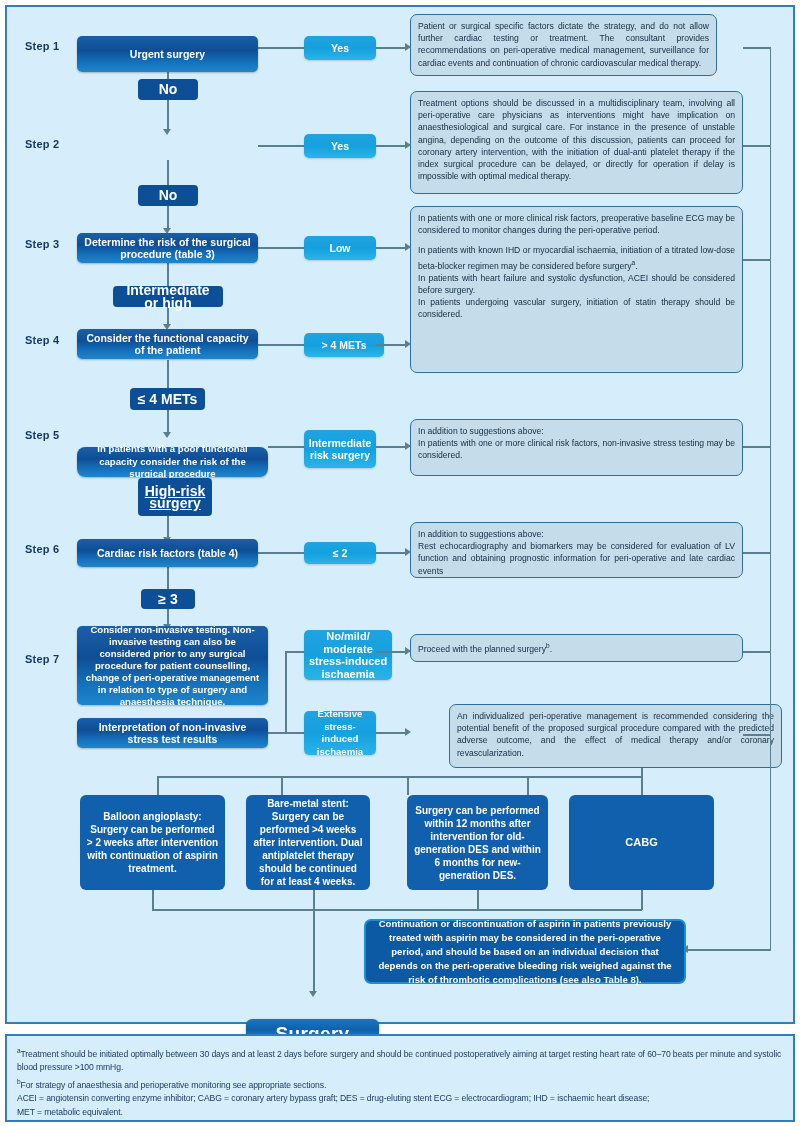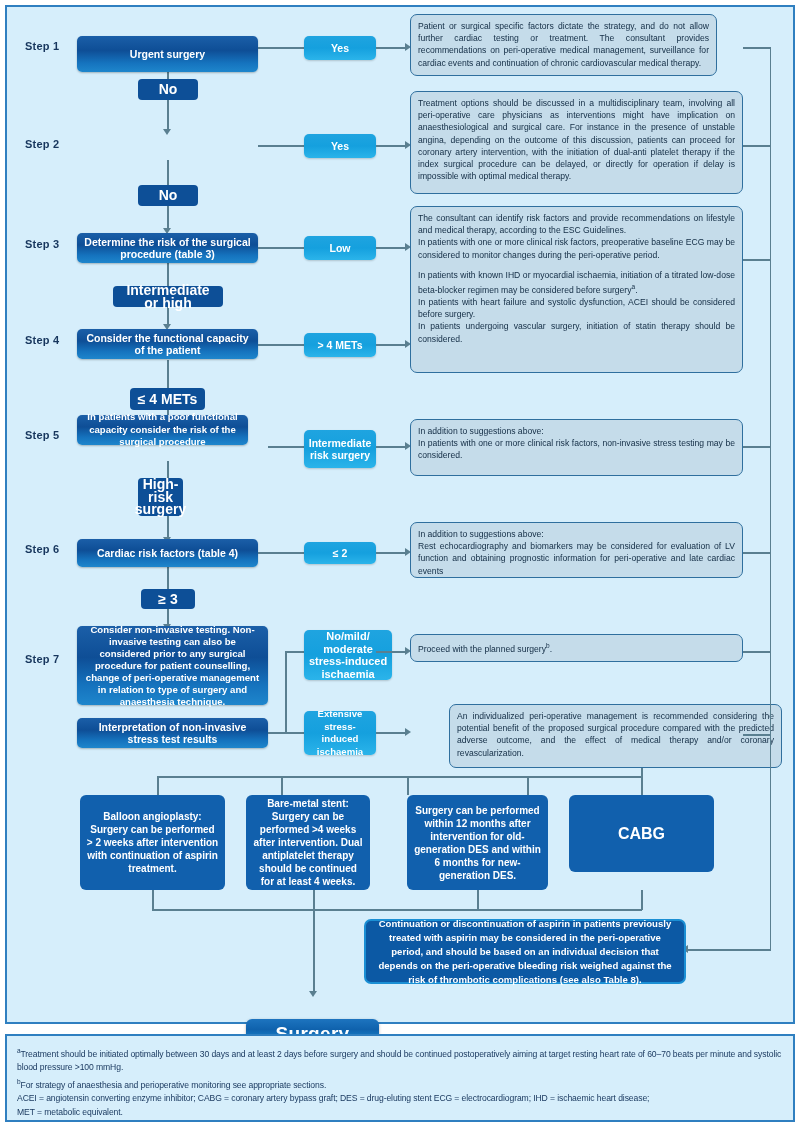--- a/index.html
+++ b/index.html
@@ -208,26 +208,26 @@
     <div class="dbox" style="left:70px;top:226px;width:181px;height:30px;">Determine the risk of the surgical procedure (table 3)</div>
     <div class="nbox" style="left:106px;top:279px;width:110px;height:21px;">Intermediate or high</div>
     <div class="hline" style="left:251px;top:240px;width:46px;"></div>
     <div class="cbox" style="left:297px;top:229px;width:72px;height:24px;">Low</div>
     <div class="hline" style="left:369px;top:240px;width:31px;"></div>
     <div class="arrow-r" style="left:398px;top:236px;"></div>
 
     <div class="dbox" style="left:70px;top:322px;width:181px;height:30px;">Consider the functional capacity of the patient</div>
     <div class="nbox" style="left:123px;top:381px;width:75px;height:22px;">≤ 4 METs</div>
     <div class="hline" style="left:251px;top:337px;width:46px;"></div>
-    <div class="cbox" style="left:297px;top:326px;width:72px;height:24px;">&gt; 4 METs</div>
+    <div class="cbox" style="left:297px;top:326px;width:80px;height:24px;">&gt; 4 METs</div>
     <div class="hline" style="left:369px;top:337px;width:31px;"></div>
     <div class="arrow-r" style="left:398px;top:333px;"></div>
 
-    <div class="dbox" style="left:70px;top:408px;width:171px;height:30px;font-size:9.6px;">In patients with a poor functional capacity consider the risk of the surgical procedure</div>
-    <div class="nbox" style="left:131px;top:471px;width:45px;height:38px;">High-risk surgery</div>
+    <div class="dbox" style="left:70px;top:440px;width:191px;height:30px;font-size:9.6px;border-radius:8px;">In patients with a poor functional capacity consider the risk of the surgical procedure</div>
+    <div class="nbox" style="left:131px;top:471px;width:74px;height:38px;text-decoration:underline;">High-risk surgery</div>
     <div class="hline" style="left:261px;top:439px;width:36px;"></div>
     <div class="cbox" style="left:297px;top:423px;width:72px;height:38px;">Intermediate risk surgery</div>
     <div class="hline" style="left:369px;top:439px;width:31px;"></div>
     <div class="arrow-r" style="left:398px;top:435px;"></div>
 
     <div class="dbox" style="left:70px;top:532px;width:181px;height:28px;">Cardiac risk factors (table 4)</div>
     <div class="nbox" style="left:134px;top:582px;width:54px;height:20px;">≥ 3</div>
     <div class="hline" style="left:251px;top:545px;width:46px;"></div>
     <div class="cbox" style="left:297px;top:535px;width:72px;height:22px;">≤ 2</div>
     <div class="hline" style="left:369px;top:545px;width:31px;"></div>
@@ -251,21 +251,20 @@
 
     <div class="note" style="left:403px;top:7px;width:307px;height:62px;">
       <p>Patient or surgical specific factors dictate the strategy, and do not allow further cardiac testing or treatment. The consultant provides recommendations on peri-operative medical management, surveillance for cardiac events and continuation of chronic cardiovascular medical therapy.</p>
     </div>
 
     <div class="note" style="left:403px;top:84px;width:333px;height:103px;">
       <p>Treatment options should be discussed in a multidisciplinary team, involving all peri-operative care physicians as interventions might have implication on anaesthesiological and surgical care. For instance in the presence of unstable angina, depending on the outcome of this discussion, patients can proceed for coronary artery intervention, with the initiation of dual-anti platelet therapy if the index surgical procedure can be delayed, or directly for operation if delay is impossible with optimal medical therapy.</p>
     </div>
 
     <div class="note" style="left:403px;top:199px;width:333px;height:167px;">
-      <p>The consultant can identify risk factors and provide recommendations on lifestyle and medical therapy, according to the ESC Guidelines.</p>
       <p>In patients with one or more clinical risk factors, preoperative baseline ECG may be considered to monitor changes during the peri-operative period.</p>
       <p class="gap"><span>In patients with known IHD or myocardial ischaemia, initiation of a titrated low-dose beta-blocker regimen may be considered before surgery</span><sup>a</sup><span>.</span></p>
       <p>In patients with heart failure and systolic dysfunction, ACEI should be considered before surgery.</p>
       <p>In patients undergoing vascular surgery, initiation of statin therapy should be considered.</p>
     </div>
 
     <div class="note" style="left:403px;top:412px;width:333px;height:57px;">
       <p>In addition to suggestions above:</p>
       <p>In patients with one or more clinical risk factors, non-invasive stress testing may be considered.</p>
     </div>
@@ -298,21 +297,21 @@
     <div class="hline" style="left:150px;top:769px;width:486px;"></div>
     <div class="vline" style="left:150px;top:769px;height:19px;"></div>
     <div class="vline" style="left:274px;top:769px;height:19px;"></div>
     <div class="vline" style="left:400px;top:769px;height:19px;"></div>
     <div class="vline" style="left:520px;top:769px;height:19px;"></div>
     <div class="vline" style="left:634px;top:769px;height:19px;"></div>
 
     <div class="bbox" style="left:73px;top:788px;width:145px;height:95px;">Balloon angioplasty: Surgery can be performed &gt; 2 weeks after intervention with continuation of aspirin treatment.</div>
     <div class="bbox" style="left:239px;top:788px;width:124px;height:95px;">Bare-metal stent: Surgery can be performed &gt;4 weeks after intervention. Dual antiplatelet therapy should be continued for at least 4 weeks.</div>
     <div class="bbox" style="left:400px;top:788px;width:141px;height:95px;">Surgery can be performed within 12 months after intervention for old-generation DES and within 6 months for new-generation DES.</div>
-    <div class="bbox" style="left:562px;top:788px;width:145px;height:77px;font-size:16px;">CABG</div>
+    <div class="bbox" style="left:562px;top:788px;width:145px;height:95px;font-size:11px;">CABG</div>
 
     <div class="vline" style="left:145px;top:883px;height:20px;"></div>
     <div class="vline" style="left:306px;top:883px;height:20px;"></div>
     <div class="vline" style="left:470px;top:883px;height:20px;"></div>
     <div class="vline" style="left:634px;top:883px;height:20px;"></div>
     <div class="hline" style="left:145px;top:902px;width:490px;"></div>
     <div class="vline" style="left:306px;top:902px;height:84px;"></div>
     <div class="arrow-d" style="left:302px;top:984px;"></div>
 
     <div class="aspbox" style="left:357px;top:912px;width:322px;height:65px;">Continuation or discontinuation of aspirin in patients previously treated with aspirin may be considered in the peri-operative period, and should be based on an individual decision that depends on the peri-operative bleeding risk weighed against the risk of thrombotic complications (see also Table 8).</div>

